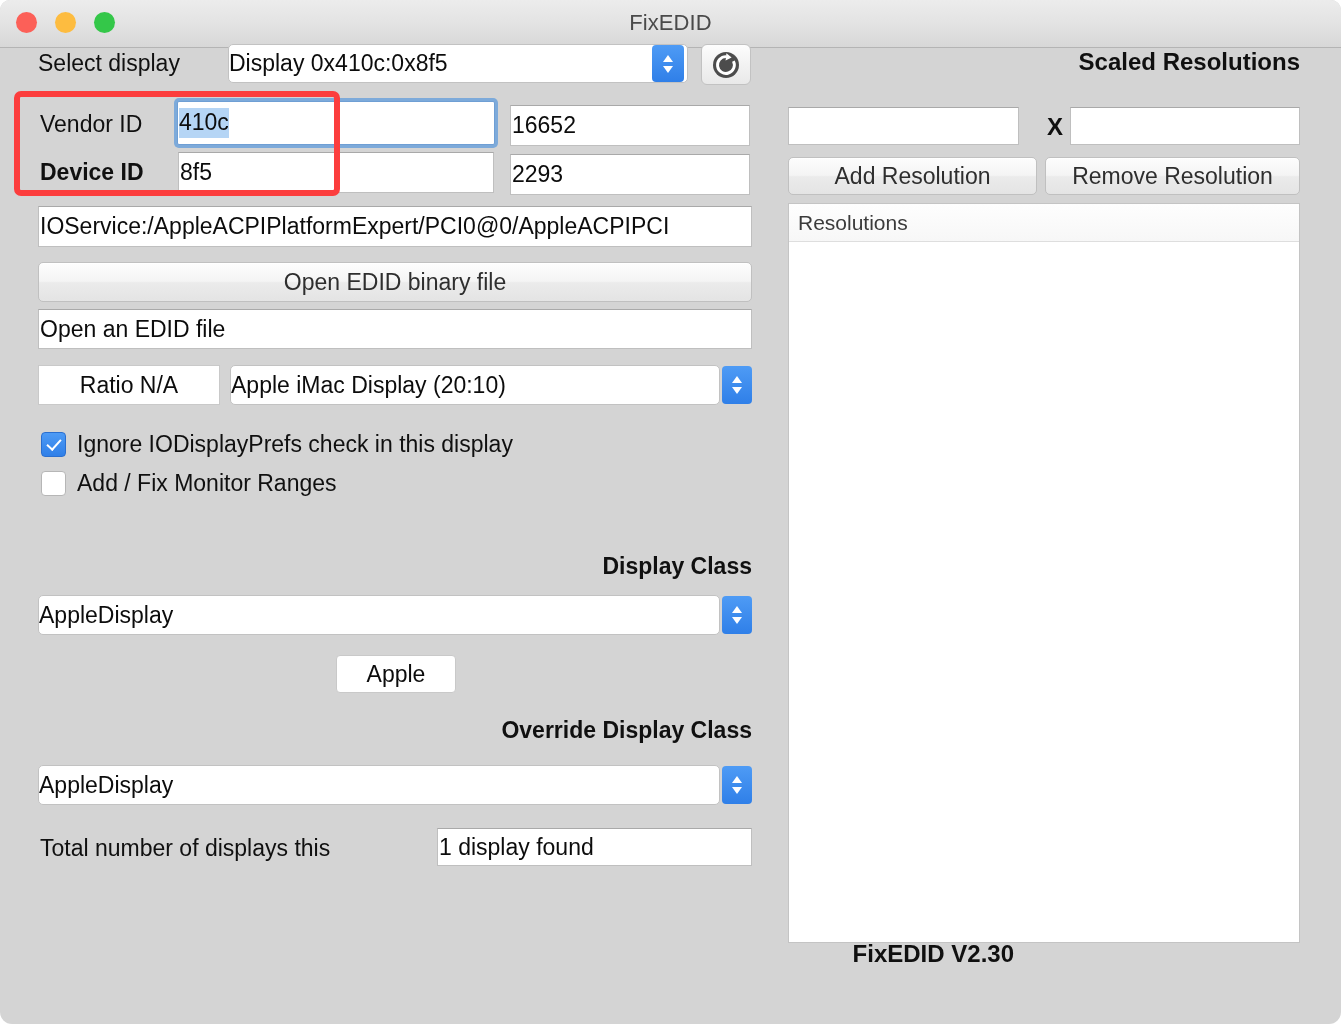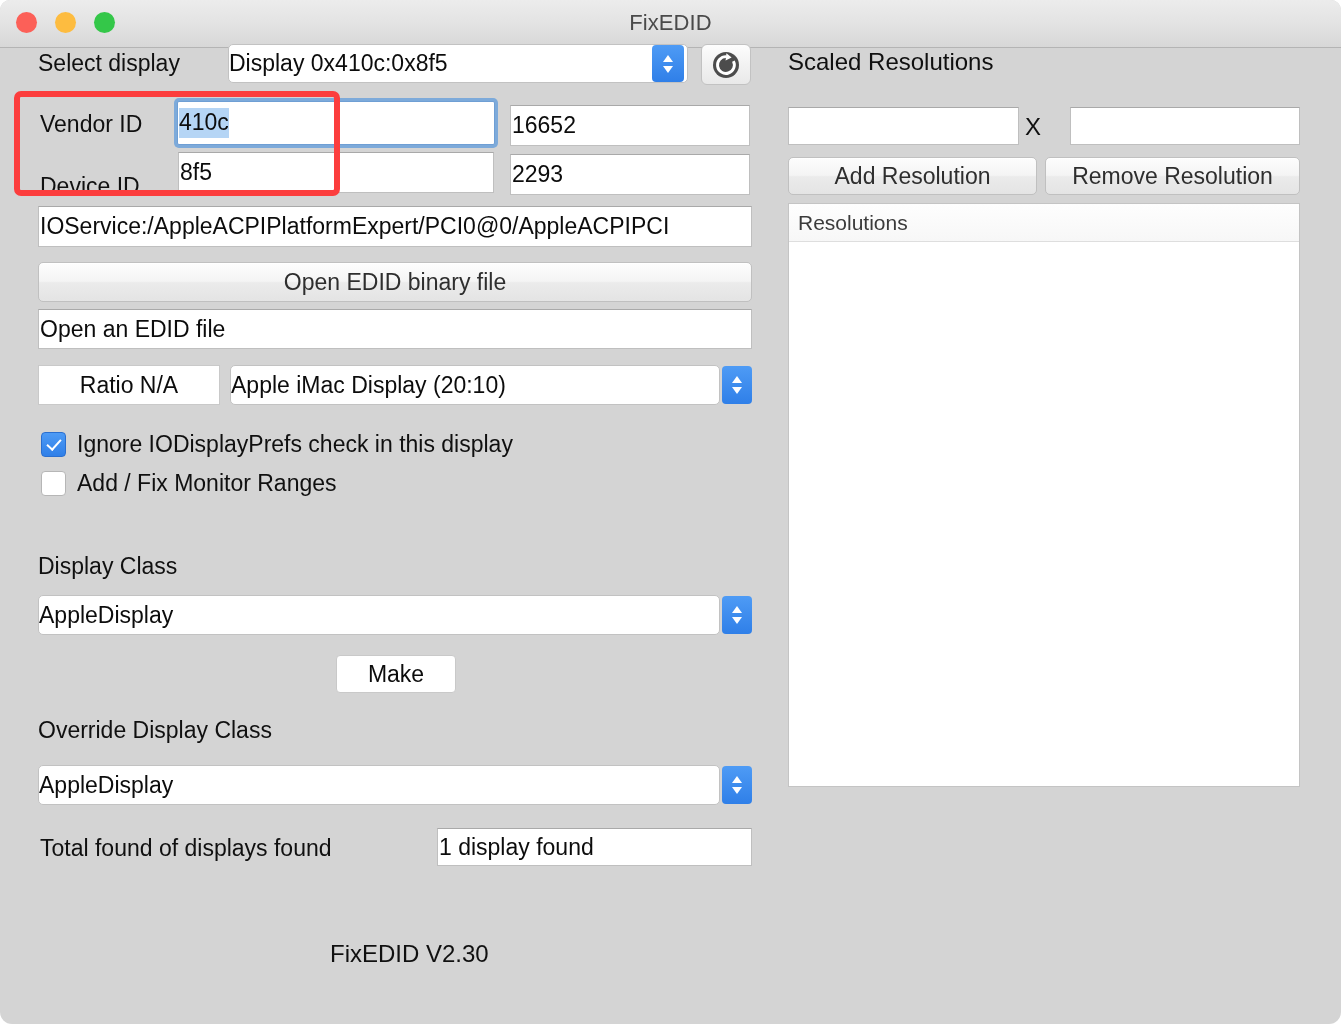--- a/index.html
+++ b/index.html
@@ -58,24 +58,25 @@
 
   
   .lbl {
     position: absolute;
     color: #101010;
     font-size: 23px;
     white-space: nowrap;
   }
   .lbl-center {
     position: absolute;
-    text-align: left;
+    text-align: right;
     color: #101010;
     font-size: 23px;
     white-space: nowrap;
+    font-weight: bold;
   }
   .tf {
     position: absolute;
     box-sizing: border-box;
     background: #ffffff;
     border: 1px solid #bfbfbf;
     border-top-color: #a9a9a9;
     font-size: 23px;
     color: #0c0c0c;
     display: flex;
@@ -245,21 +246,21 @@
       <path d="M15.4 3.2 L20.6 7.4 L14.6 10.4 Z" fill="#ffffff"></path>
     </svg>
   </div>
 
   <div class="lbl" style="left:40px; top:111px;">Vendor ID</div>
   <div class="tf focused" style="left:177px; top:101px; width:318px; height:44px;">
       <span class="sel-text">410c</span>
     </div>
   <div class="tf" style="left:510px; top:105px; width:240px; height:41px;">16652</div>
 
-  <div class="lbl" style="left:40px; top:173px;">Device ID</div>
+  <div class="lbl" style="left:40px; top:159px;font-weight:bold;">Device ID</div>
   <div class="tf" style="left:178px; top:152px; width:316px; height:41px;">8f5</div>
   <div class="tf" style="left:510px; top:154px; width:240px; height:41px;">2293</div>
 
   <div class="tf" style="left:38px; top:206px; width:714px; height:41px;">IOService:/AppleACPIPlatformExpert/PCI0@0/AppleACPIPCI</div>
 
   <div class="btn" style="left:38px; top:262px; width:714px; height:40px;">Open EDID binary file</div>
 
   <div class="tf" style="left:38px; top:309px; width:714px; height:40px;">Open an EDID file</div>
 
   <div class="btn-plain" style="left:38px; top:365px; width:182px; height:40px;">Ratio N/A</div>
@@ -282,44 +283,44 @@
 
   <div class="lbl-center" style="left:38px; top:553px; width:714px;">Display Class</div>
   <div class="popup" style="left:38px; top:595px; width:682px; height:40px;">AppleDisplay</div>
   <div class="stepper" style="left:722px; top:596px; width:30px; height:38px;">
     <svg width="16" height="26" viewBox="0 0 16 26">
       <path d="M8 4 L13 11 L3 11 Z" fill="#ffffff"></path>
       <path d="M8 22 L13 15 L3 15 Z" fill="#ffffff"></path>
     </svg>
   </div>
 
-  <div class="btn-plain" style="left:336px; top:655px; width:120px; height:38px; border-radius:4px;">Make</div>
+  <div class="btn-plain" style="left:336px; top:655px; width:120px; height:38px; border-radius:4px;">Apple</div>
 
   <div class="lbl-center" style="left:38px; top:717px; width:714px;">Override Display Class</div>
   <div class="popup" style="left:38px; top:765px; width:682px; height:40px;">AppleDisplay</div>
   <div class="stepper" style="left:722px; top:766px; width:30px; height:38px;">
     <svg width="16" height="26" viewBox="0 0 16 26">
       <path d="M8 4 L13 11 L3 11 Z" fill="#ffffff"></path>
       <path d="M8 22 L13 15 L3 15 Z" fill="#ffffff"></path>
     </svg>
   </div>
 
-  <div class="lbl" style="left:40px; top:835px;">Total found of displays found</div>
+  <div class="lbl" style="left:40px; top:835px;">Total number of displays this</div>
   <div class="tf" style="left:437px; top:828px; width:315px; height:38px;">1 display found</div>
 
   <div class="lbl-center" style="left:788px; top:48px; width:512px; font-size:24px;">Scaled Resolutions</div>
 
   <div class="tf" style="left:788px; top:107px; width:231px; height:38px;"></div>
   <div class="lbl-center" style="left:1025px; top:113px; width:38px; font-size:24px;">X</div>
   <div class="tf" style="left:1070px; top:107px; width:230px; height:38px;"></div>
 
   <div class="btn" style="left:788px; top:157px; width:249px; height:38px;">Add Resolution</div>
   <div class="btn" style="left:1045px; top:157px; width:255px; height:38px;">Remove Resolution</div>
 
-  <div id="reslist" style="left:788px; top:203px; width:512px; height:584px;">
+  <div id="reslist" style="left:788px; top:203px; width:512px; height:740px;">
     <div id="reshead">Resolutions</div>
     <div id="resbody"></div>
   </div>
 
 
   <div class="lbl-center" style="left:330px; top:940px; width:684px; font-size:24px;">FixEDID V2.30</div>
 
   <div id="annot" style="left:14px; top:91px; width:326px; height:105px;"></div>
 
 </div>

